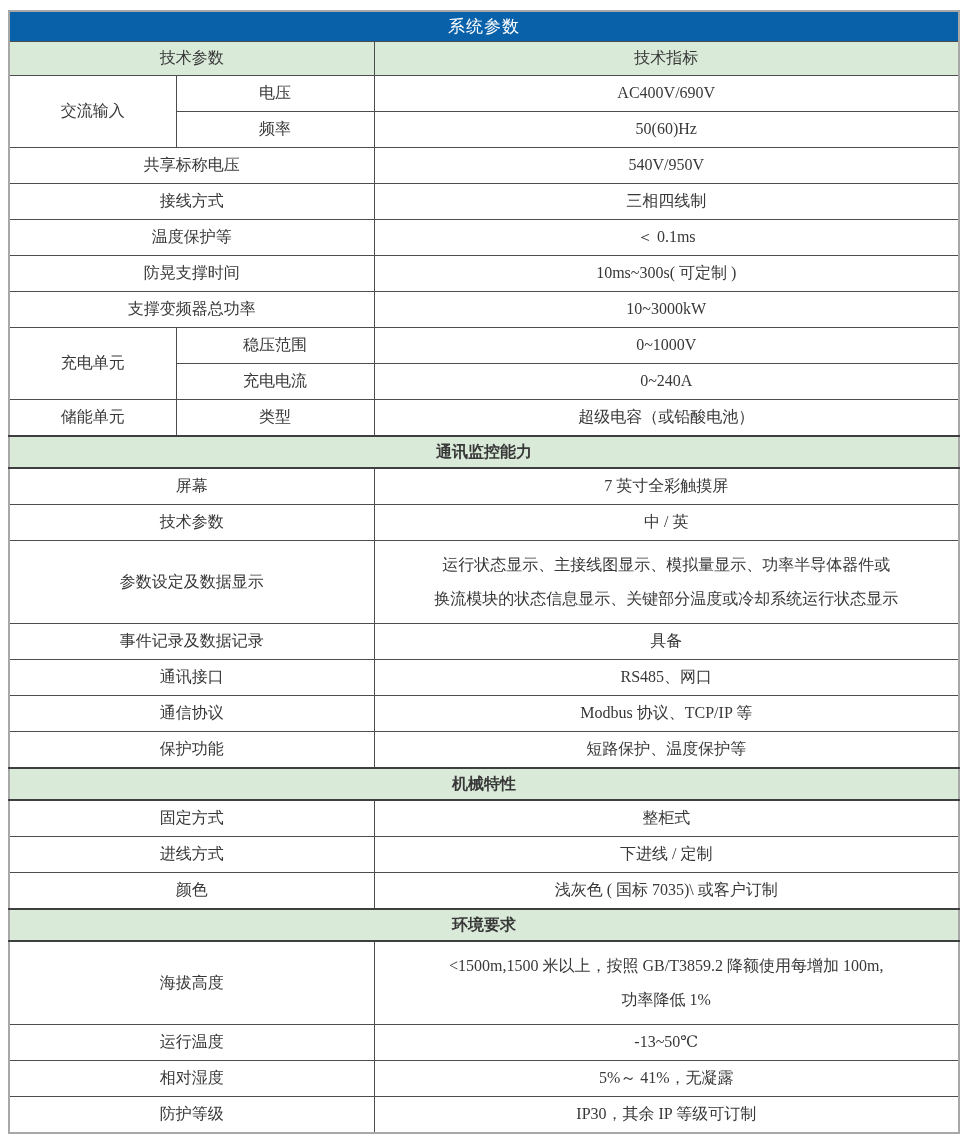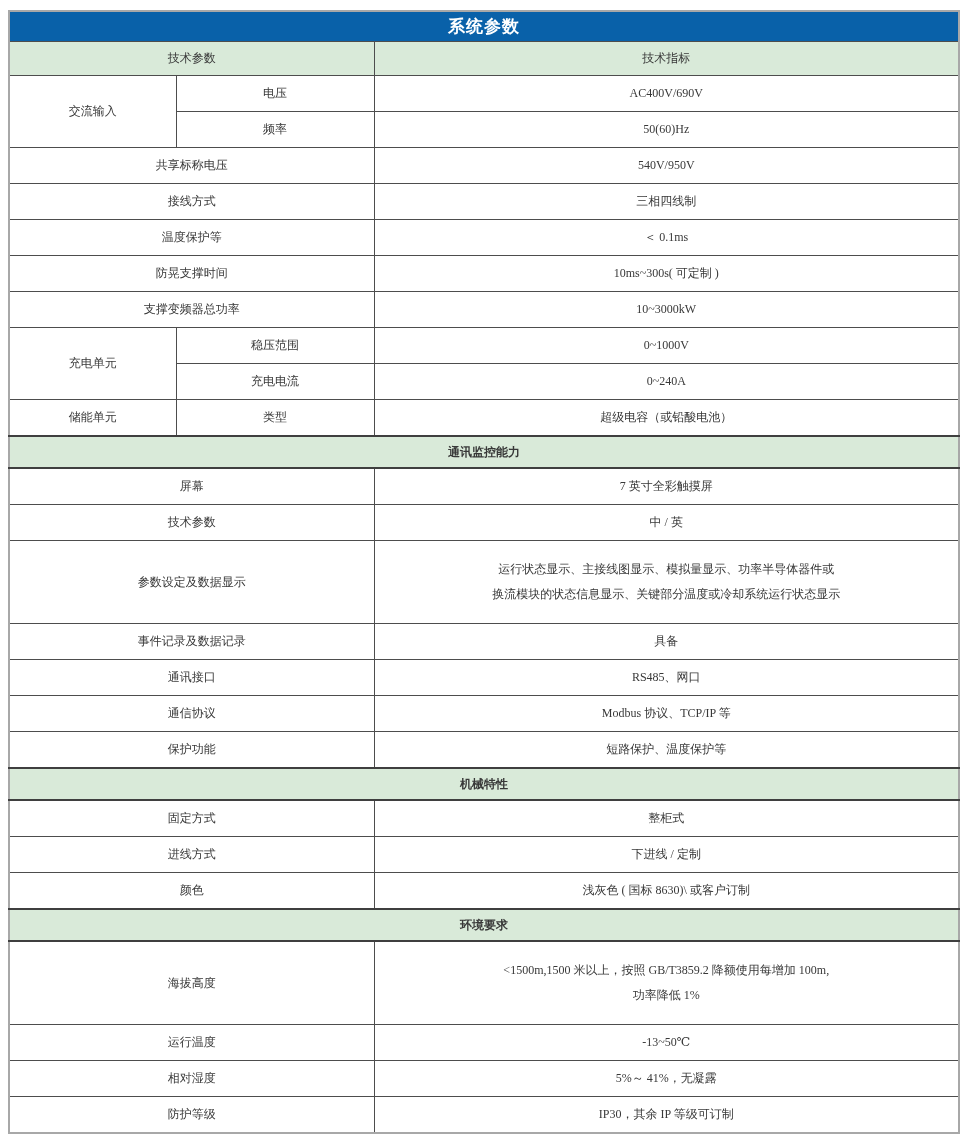--- a/index.html
+++ b/index.html
@@ -20,30 +20,30 @@
   table.spec {
     border-collapse: collapse;
     width: 950px;
     table-layout: fixed;
     border: 2px solid var(--border-outer, #a8a8a8);
   }
   table.spec td {
     border: 1px solid var(--border-inner, #4d4d4d);
     text-align: center;
     vertical-align: middle;
-    font-size: 12px;
+    font-size: 16px;
     padding: 2px 8px;
     height: 31px;
     overflow: hidden;
   }
   tr.row-title td {
     background: var(--title-bg, #0961a9);
     color: var(--title-text, #ffffff);
     font-family: "Liberation Sans", "DejaVu Sans", sans-serif;
-    font-weight: bold;
+    font-weight: normal;
     font-size: 17px;
     height: 25px;
     letter-spacing: 1px;
   }
   tr.row-subhead td {
     background: var(--section-bg, #d9ead9);
     height: 29px;
   }
   tr.row-section td {
     background: var(--section-bg, #d9ead9);
@@ -163,21 +163,21 @@
         <tr class="row-data">
           <td colspan="2" class="label">固定方式</td>
           <td class="value">整柜式</td>
         </tr>
         <tr class="row-data">
           <td colspan="2" class="label">进线方式</td>
           <td class="value">下进线 / 定制</td>
         </tr>
         <tr class="row-data">
           <td colspan="2" class="label">颜色</td>
-          <td class="value">浅灰色 ( 国标 8630)\ 或客户订制</td>
+          <td class="value">浅灰色 ( 国标 7035)\ 或客户订制</td>
         </tr>
         <tr class="row-section">
           <td colspan="3" class="section">环境要求</td>
         </tr>
         <tr class="row-data row-tall">
           <td colspan="2" class="label">海拔高度</td>
           <td class="value">&lt;1500m,1500 米以上，按照 GB/T3859.2 降额使用每增加 100m,
 功率降低 1%</td>
         </tr>
         <tr class="row-data">

